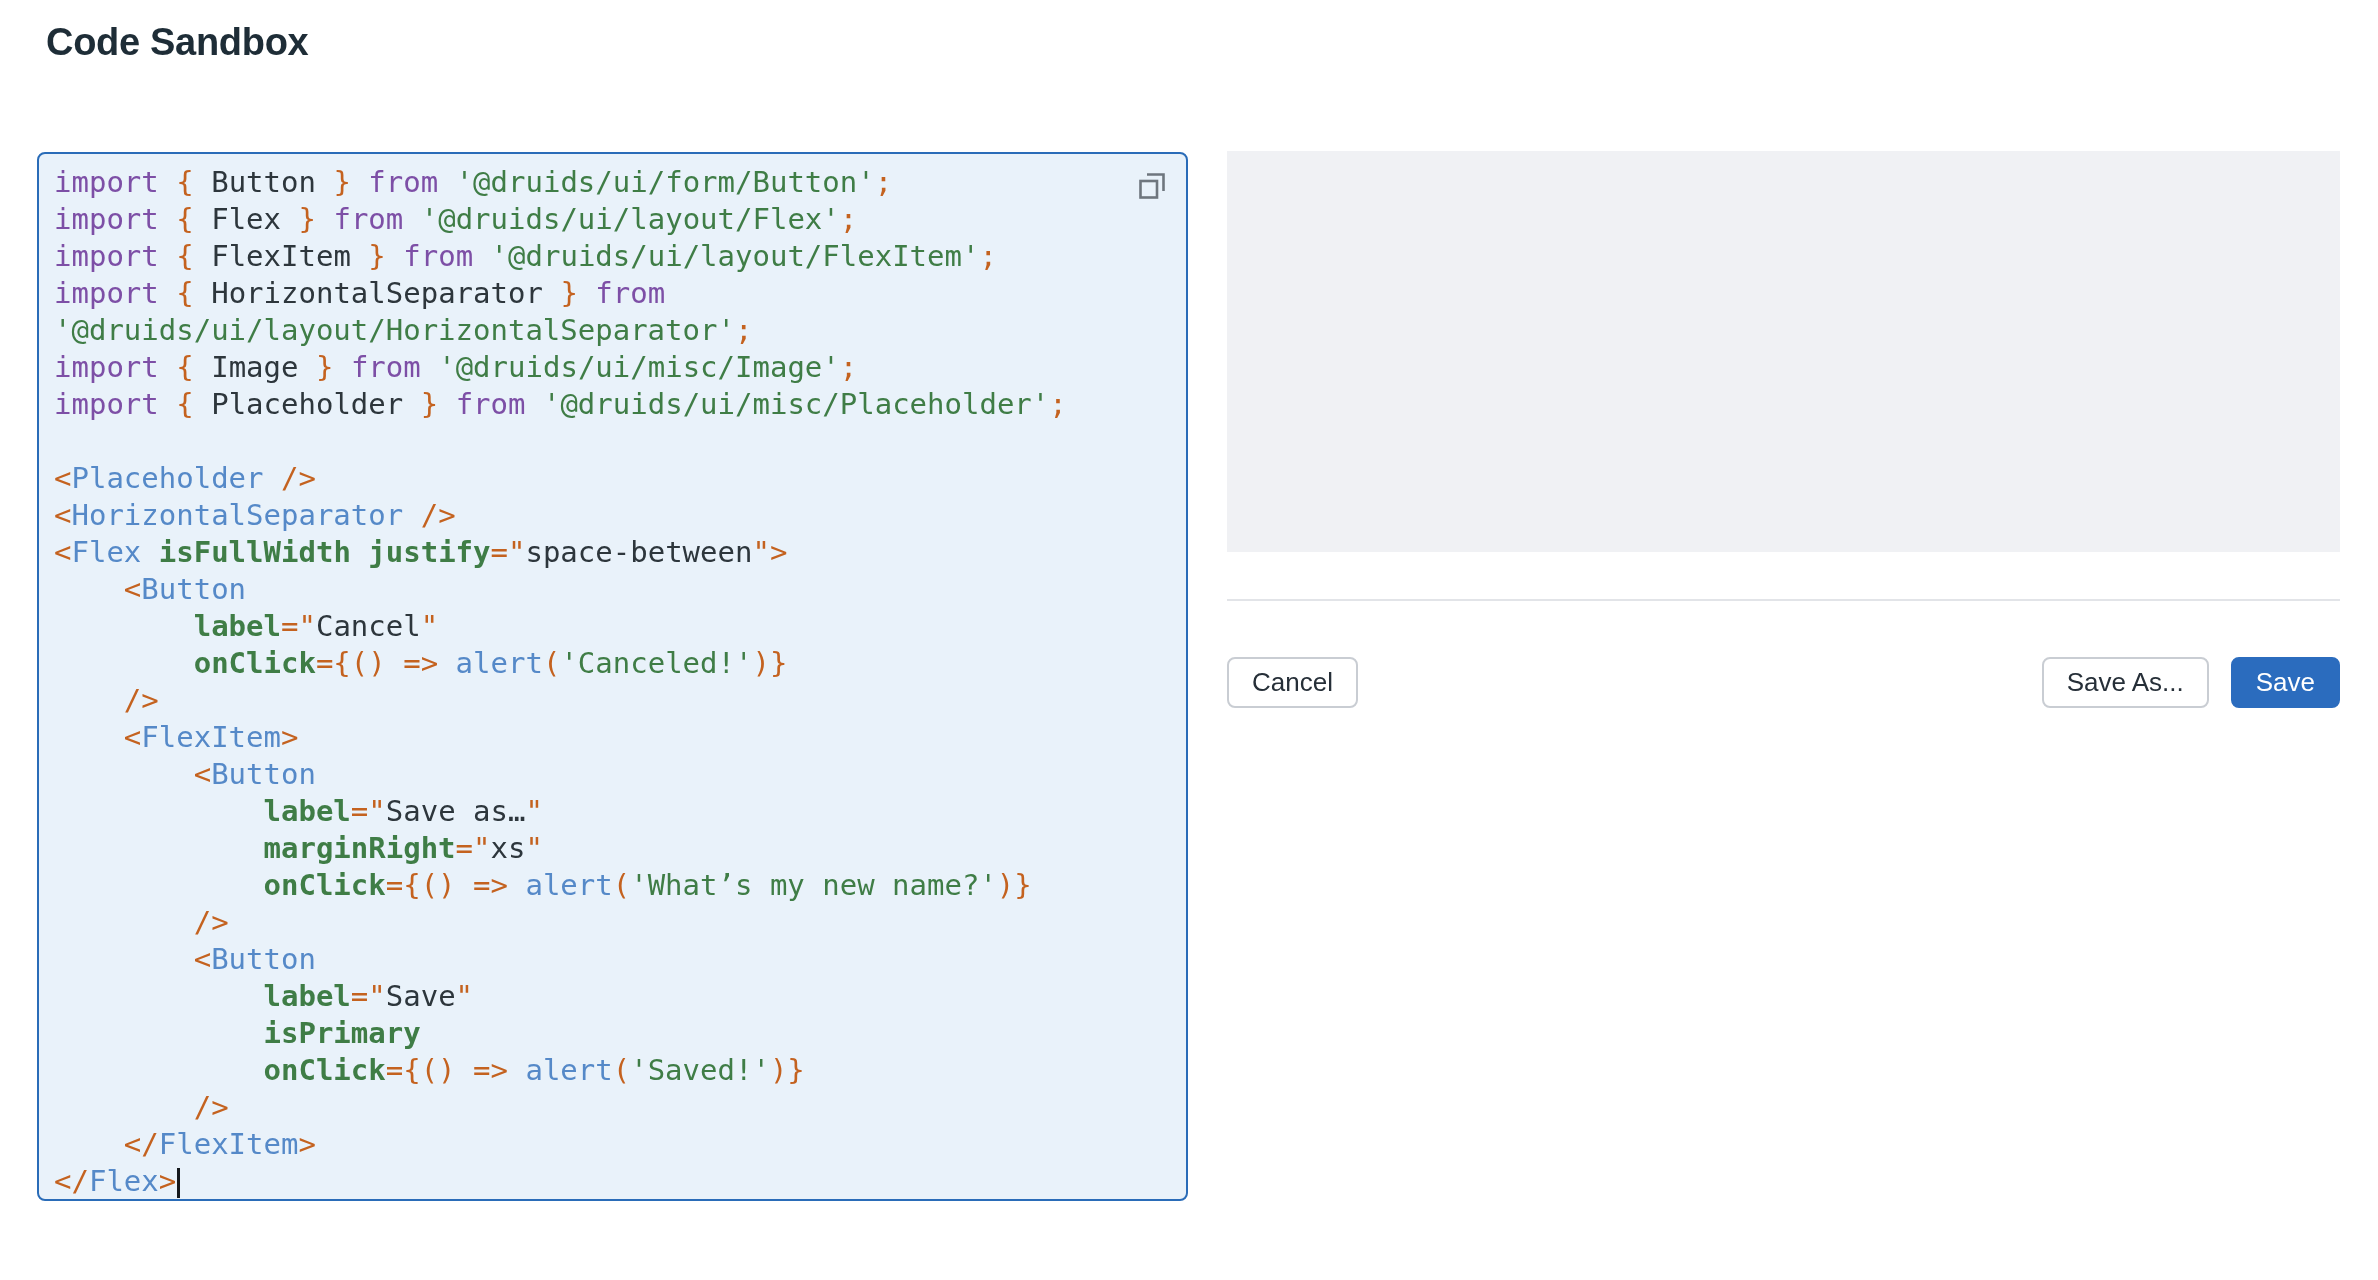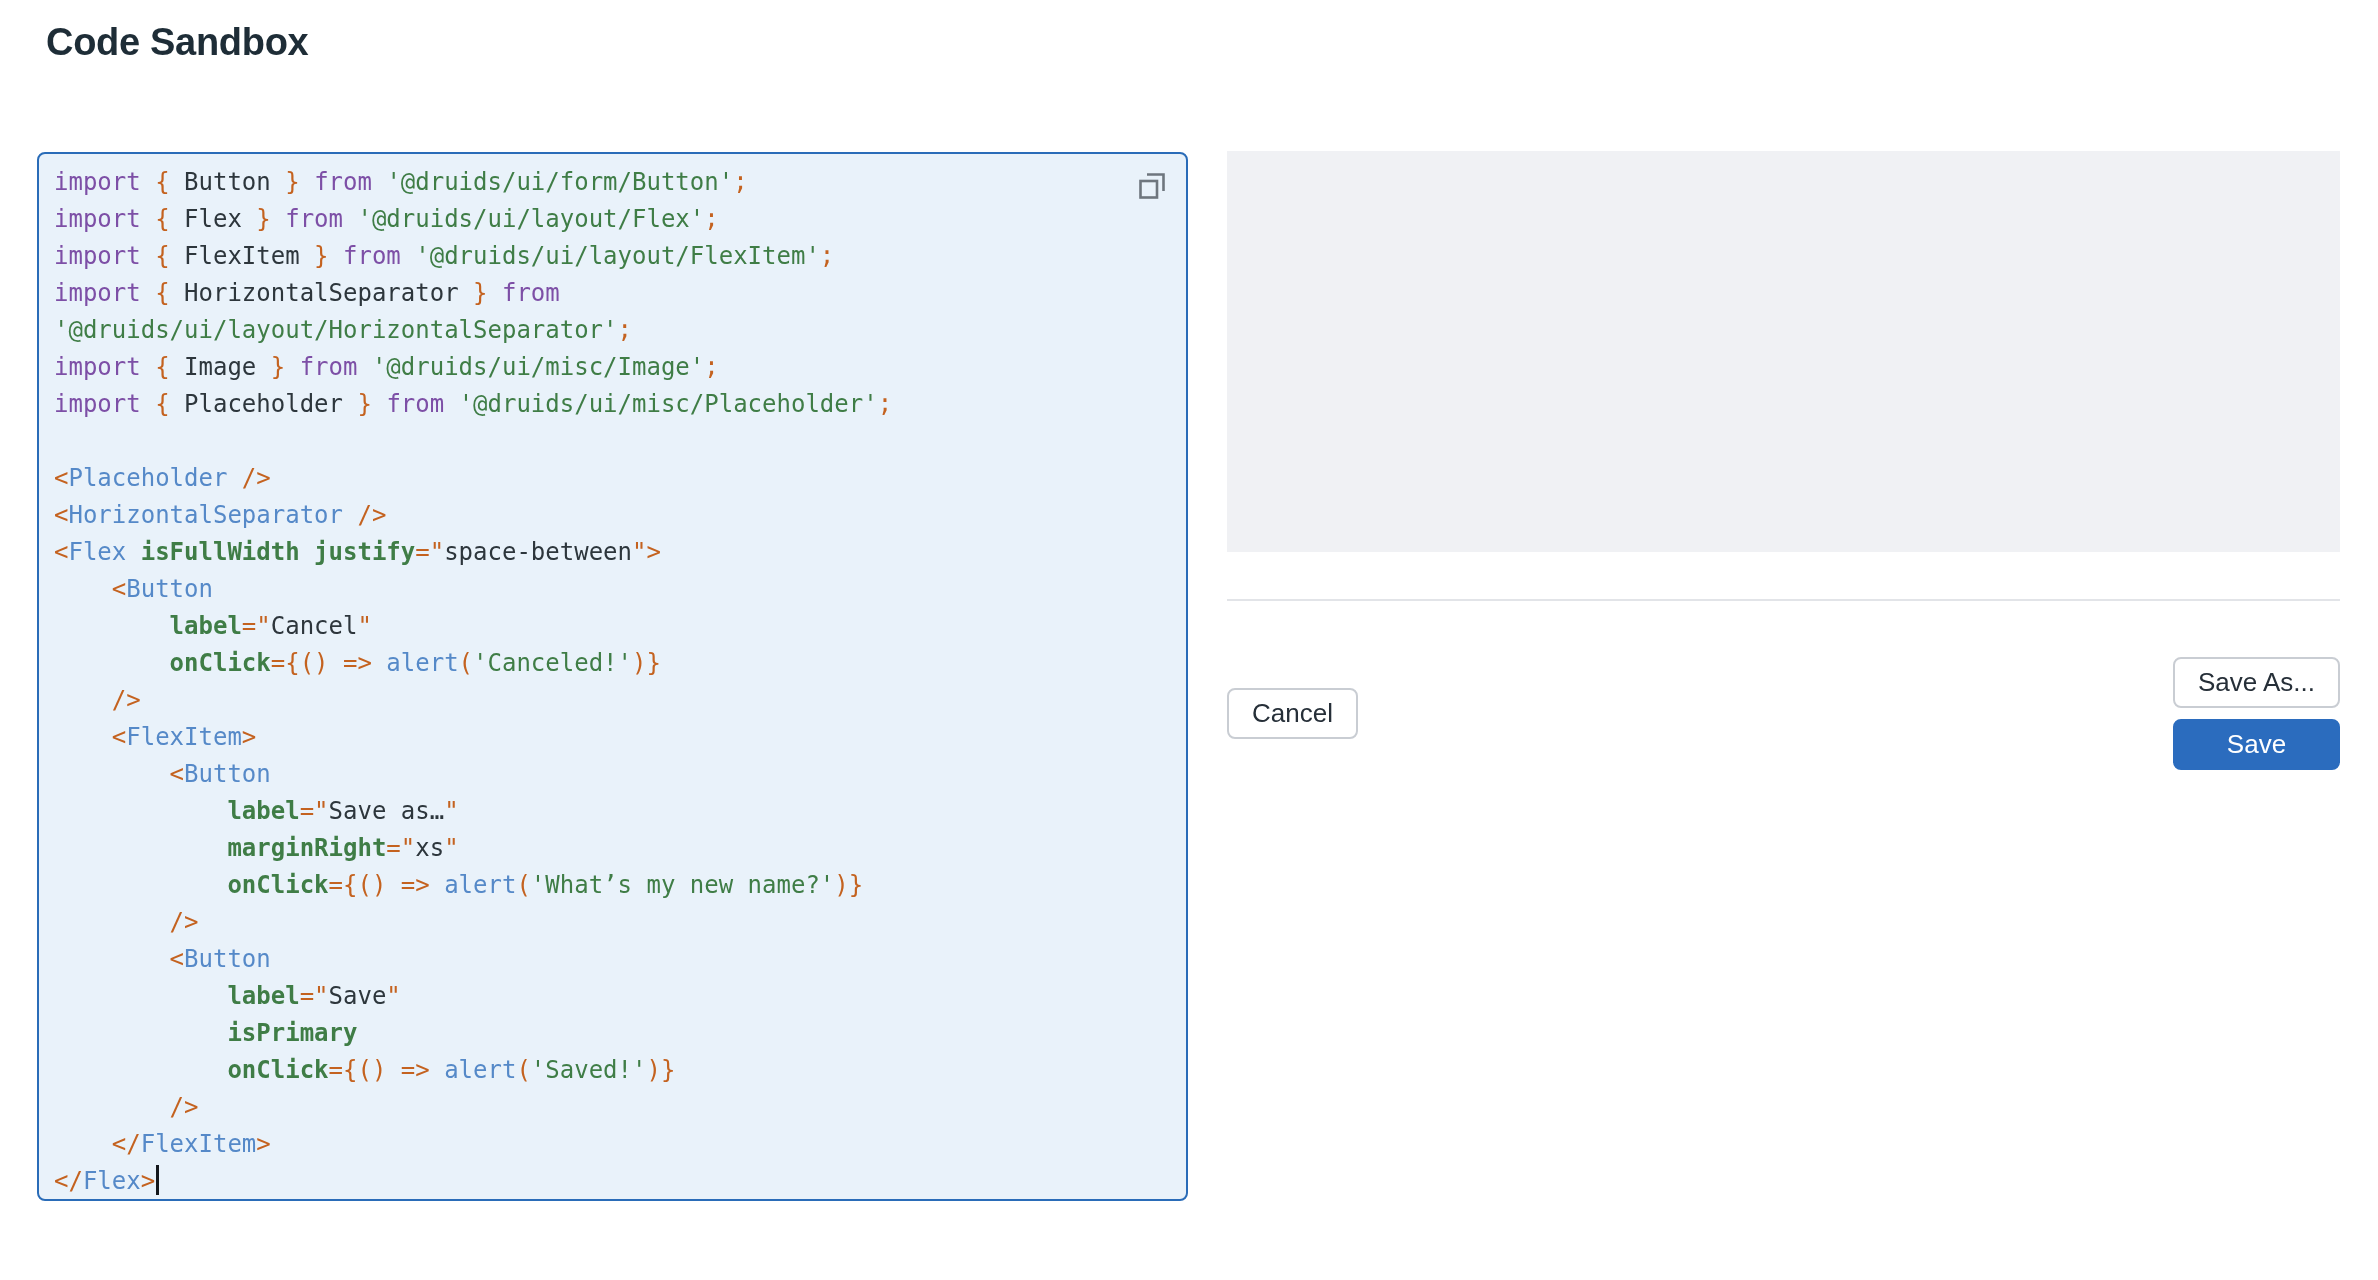--- a/index.html
+++ b/index.html
@@ -33,21 +33,21 @@
   }
   
   .editor{
     position:relative;margin-top:32px;height:1049px;
     background:var(--editor-bg);
     border:2px solid var(--editor-border);border-radius:8px;
     padding:10px 14px 0 15px;overflow:hidden;cursor:text;
   }
   .code{
     margin:0;font-family:"DejaVu Sans Mono","Liberation Mono",monospace;
-    font-size:24px;line-height:37px;color:var(--tok-plain);
+    font-size:29px;line-height:37px;color:var(--tok-plain);
   }
   .code-line{white-space:pre;min-height:37px;}
   .tok-k{color:var(--tok-keyword);}
   .tok-p{color:var(--tok-punct);}
   .tok-s{color:var(--tok-string);}
   .tok-t{color:var(--tok-tag);}
   .tok-a{color:var(--tok-attr);font-weight:bold;}
   .tok-f{color:var(--tok-func);}
   .tok-n{color:var(--tok-plain);}
   .tok-v{color:var(--tok-value);}
@@ -58,21 +58,21 @@
   .copy-button{
     position:absolute;top:14px;right:16px;width:36px;height:36px;
     background:transparent;border:none;padding:2px;cursor:pointer;
   }
   .copy-button svg{display:block;}
   
   .preview-content{margin:0 15px;}
   .placeholder-box{margin-top:31px;height:401px;background:var(--placeholder-bg);}
   .h-separator{margin:47px 0 0 0;height:2px;border:none;background:var(--separator);}
   .preview-footer{margin-top:56px;display:flex;justify-content:space-between;align-items:center;}
-  .footer-right{display:flex;gap:11px;flex-direction:column;}
+  .footer-right{display:flex;gap:22px;}
   .btn{
     height:51px;padding:0 23px;border-radius:8px;border:2px solid var(--button-border);
     background:#ffffff;color:var(--button-text);font-size:26px;
     font-family:"Liberation Sans","DejaVu Sans",sans-serif;
     display:flex;align-items:center;justify-content:center;cursor:pointer;
   }
   .btn.primary{
     background:var(--primary);border-color:var(--primary);color:#ffffff;font-weight:500;
   }
 </style>

